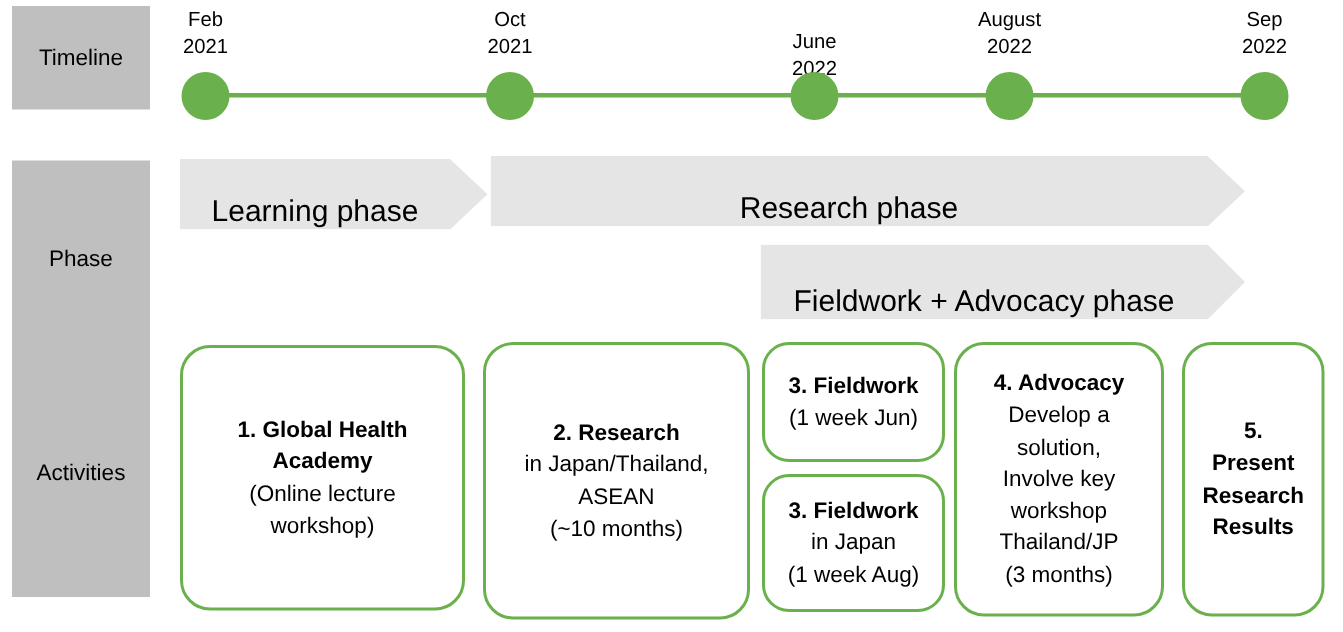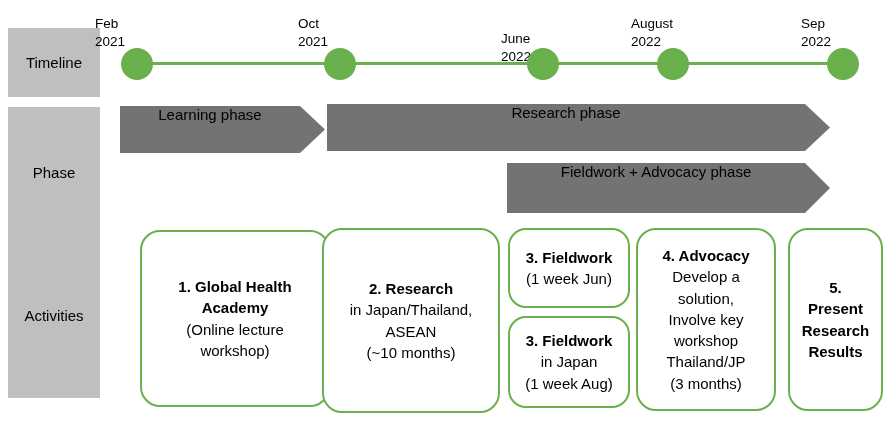--- a/index.html
+++ b/index.html
@@ -7,52 +7,52 @@
   .canvas {
     position: relative; width: 895px; height: 421px; background: #fff; overflow: hidden;
   }
 
   
   .rowlabel {
     position: absolute; left: 8px; width: 92px; background: #bfbfbf;
     display: flex; align-items: center; justify-content: center;
     font-size: 15px; color: #000;
   }
-  .rowlabel.timeline   { top: 28px;  height: 69px; }
+  .rowlabel.timeline   { top: 4px;  height: 69px; }
   .rowlabel.phase      { top: 107px; height: 130px; }
   .rowlabel.activities { top: 233px; height: 165px; }
 
   
   .tl-line { position: absolute; left: 137px; top: 62px; width: 706px; height: 3px; background: #6ab04c; }
   .dot { position: absolute; top: 48px; width: 32px; height: 32px; border-radius: 50%; background: #6ab04c; }
   .dot.m0 { left: 121px; } .dot.m1 { left: 324px; } .dot.m2 { left: 527px; }
   .dot.m3 { left: 657px; } .dot.m4 { left: 827px; }
-  .datelbl { position: absolute; top: 15px; width: 84px; font-size: 13.5px; line-height: 1.3; }
+  .datelbl { position: absolute; top: 4px; width: 84px; text-align: center; font-size: 13.5px; line-height: 1.3; }
   .datelbl.m0 { left: 95px; } .datelbl.m1 { left: 298px; } .datelbl.m2 { left: 501px; margin-top: 15px; }
   .datelbl.m3 { left: 631px; } .datelbl.m4 { left: 801px; }
 
   
   .arrow {
-    position: absolute; background: #737373;
-    display: flex; align-items: flex-start; justify-content: center;
-    font-size: 15px; padding-right: 25px;
+    position: absolute; background: #e5e5e5;
+    display: flex; align-items: flex-end; justify-content: center;
+    font-size: 20px; padding-right: 25px;
     clip-path: polygon(0 0, calc(100% - 25px) 0, 100% 50%, calc(100% - 25px) 100%, 0 100%);
   }
   .arrow.learning  { left: 120px; top: 106px; width: 205px; height: 47px; }
   .arrow.research  { left: 327px; top: 104px; width: 503px; height: 47px; }
   .arrow.fieldwork { left: 507px; top: 163px; width: 323px; height: 50px; }
 
   
   .actbox {
     position: absolute; background: #fff; border: 2.5px solid #6ab04c; border-radius: 20px;
     display: flex; flex-direction: column; align-items: center; justify-content: center;
     text-align: center; font-size: 15px; line-height: 1.42; padding: 6px 9px;
   }
   .actbox .ttl { font-weight: bold; }
-  .actbox.b1 { left: 120px; top: 230px; width: 190px; height: 177px; margin-left: 20px; }
+  .actbox.b1 { left: 120px; top: 230px; width: 190px; height: 177px; }
   .actbox.b2 { left: 322px; top: 228px; width: 178px; height: 185px; }
   .actbox.b3a { left: 508px; top: 228px; width: 122px; height: 80px;  border-radius: 18px; }
   .actbox.b3b { left: 508px; top: 316px; width: 122px; height: 92px;  border-radius: 18px; }
   .actbox.b4 { left: 636px; top: 228px; width: 140px; height: 183px; }
   .actbox.b5 { left: 788px; top: 228px; width: 95px;  height: 183px; padding: 6px 17px; }
 </style>
 </head>
 <body>
 
 <div class="canvas">

